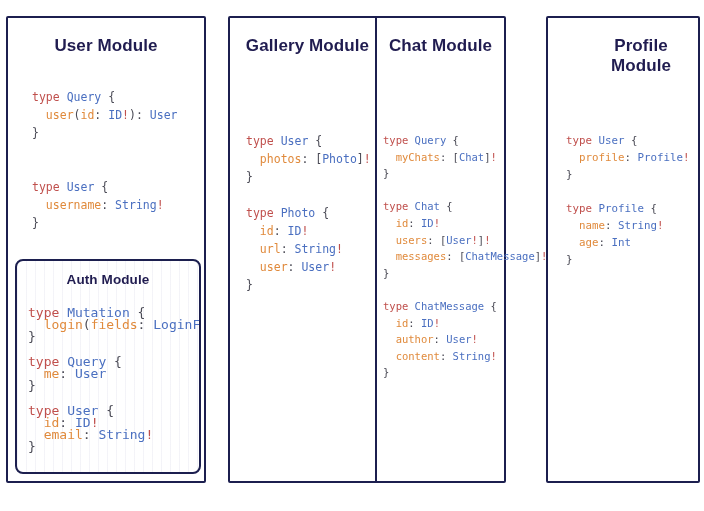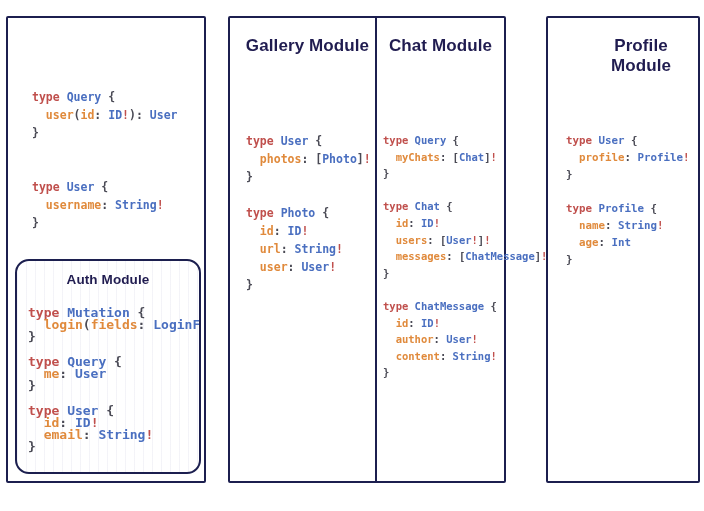--- a/index.html
+++ b/index.html
@@ -43,21 +43,20 @@
   .card-title.small {
     font-size: 13.5px;
   }
 
   .code {
     font-family: "DejaVu Sans Mono", "Liberation Mono", monospace;
     font-size: 11.5px;
     line-height: 18px;
     white-space: pre;
     color: #3b3b46;
-    font-weight: bold;
   }
 
   .code.tiny {
     font-size: 13px;
     line-height: 12.2px;
   }
 
   
   .kw   { color: #c0504d; }   
   .ty   { color: #4a6fc0; }   
@@ -75,21 +74,21 @@
     left: 24px;
     top: 70px;
   }
 
   
   #card-auth {
     position: absolute;
     left: 7px;  top: 241px;  width: 186px; height: 215px;
     box-sizing: border-box;
     border: 2px solid #1c1f4f;
-    border-radius: 14px;
+    border-radius: 8px;
     background:
       repeating-linear-gradient(to right,
         rgba(150,150,190,0.11) 0px,
         rgba(150,150,190,0.11) 1px,
         rgba(255,255,255,0) 1px,
         rgba(255,255,255,0) 9px),
       #ffffff;
     overflow: hidden;
   }
   #card-auth .card-title { margin-top: 11px; }
@@ -135,20 +134,21 @@
     font-size: 10.8px;
     line-height: 17px;
   }
 </style>
 </head>
 <body>
 
 <div class="board">
 
   <div class="card" id="card-user">
+    <div class="card-title">User Module</div>
     <div class="code" id="user-code"><div><span class="kw">type </span><span class="ty">Query</span><span class="pun"> {</span></div><div><span class="pun">  </span><span class="fld">user</span><span class="pun">(</span><span class="fld">id</span><span class="pun">: </span><span class="ty">ID</span><span class="bang">!</span><span class="pun">): </span><span class="ty">User</span></div><div><span class="pun">}</span></div><div>&nbsp;</div><div>&nbsp;</div><div><span class="kw">type </span><span class="ty">User</span><span class="pun"> {</span></div><div><span class="pun">  </span><span class="fld">username</span><span class="pun">: </span><span class="ty">String</span><span class="bang">!</span></div><div><span class="pun">}</span></div></div>
 
     <div id="card-auth">
       <div class="card-title small">Auth Module</div>
       <div class="code tiny" id="auth-code"><div><span class="kw">type </span><span class="ty">Mutation</span><span class="pun"> {</span></div><div><span class="pun">  </span><span class="fld">login</span><span class="pun">(</span><span class="fld">fields</span><span class="pun">: </span><span class="ty">LoginFields</span><span class="pun">): </span><span class="ty">User</span></div><div><span class="pun">}</span></div><div>&nbsp;</div><div><span class="kw">type </span><span class="ty">Query</span><span class="pun"> {</span></div><div><span class="pun">  </span><span class="fld">me</span><span class="pun">: </span><span class="ty">User</span></div><div><span class="pun">}</span></div><div>&nbsp;</div><div><span class="kw">type </span><span class="ty">User</span><span class="pun"> {</span></div><div><span class="pun">  </span><span class="fld">id</span><span class="pun">: </span><span class="ty">ID</span><span class="bang">!</span></div><div><span class="pun">  </span><span class="fld">email</span><span class="pun">: </span><span class="ty">String</span><span class="bang">!</span></div><div><span class="pun">}</span></div></div>
     </div>
   </div>
 
   <div class="card" id="card-gallery">
     <div class="card-title">Gallery Module</div>

